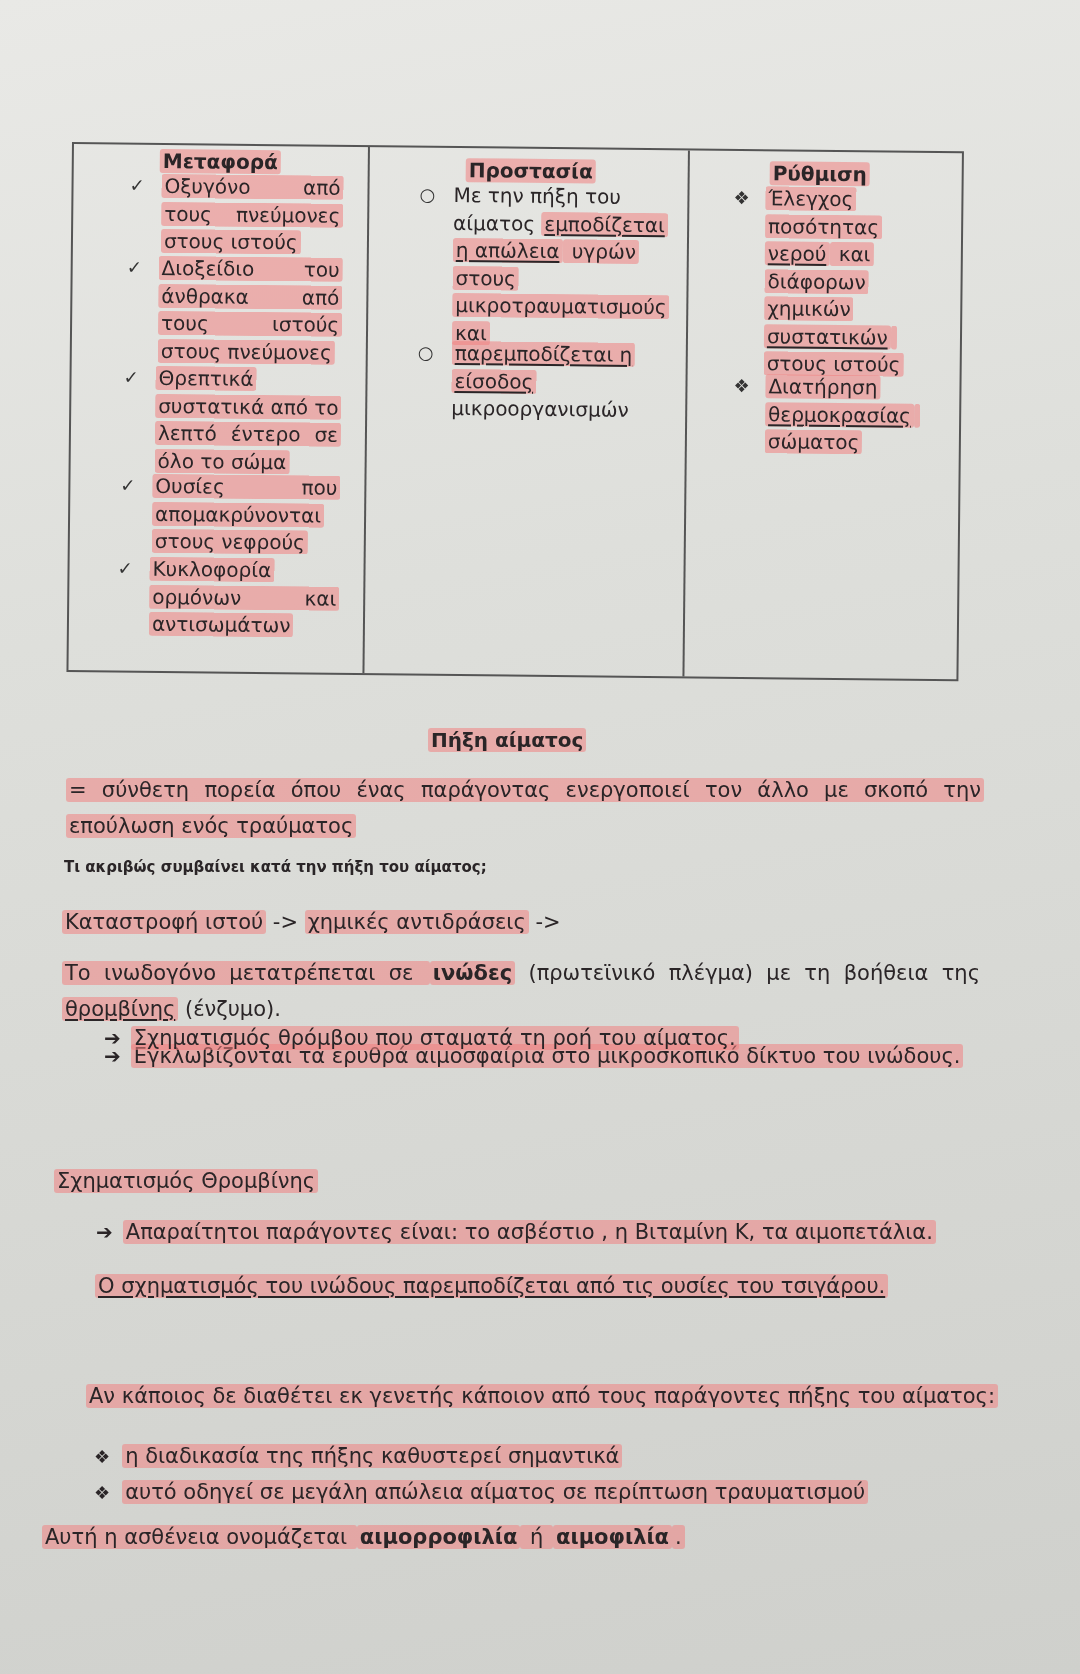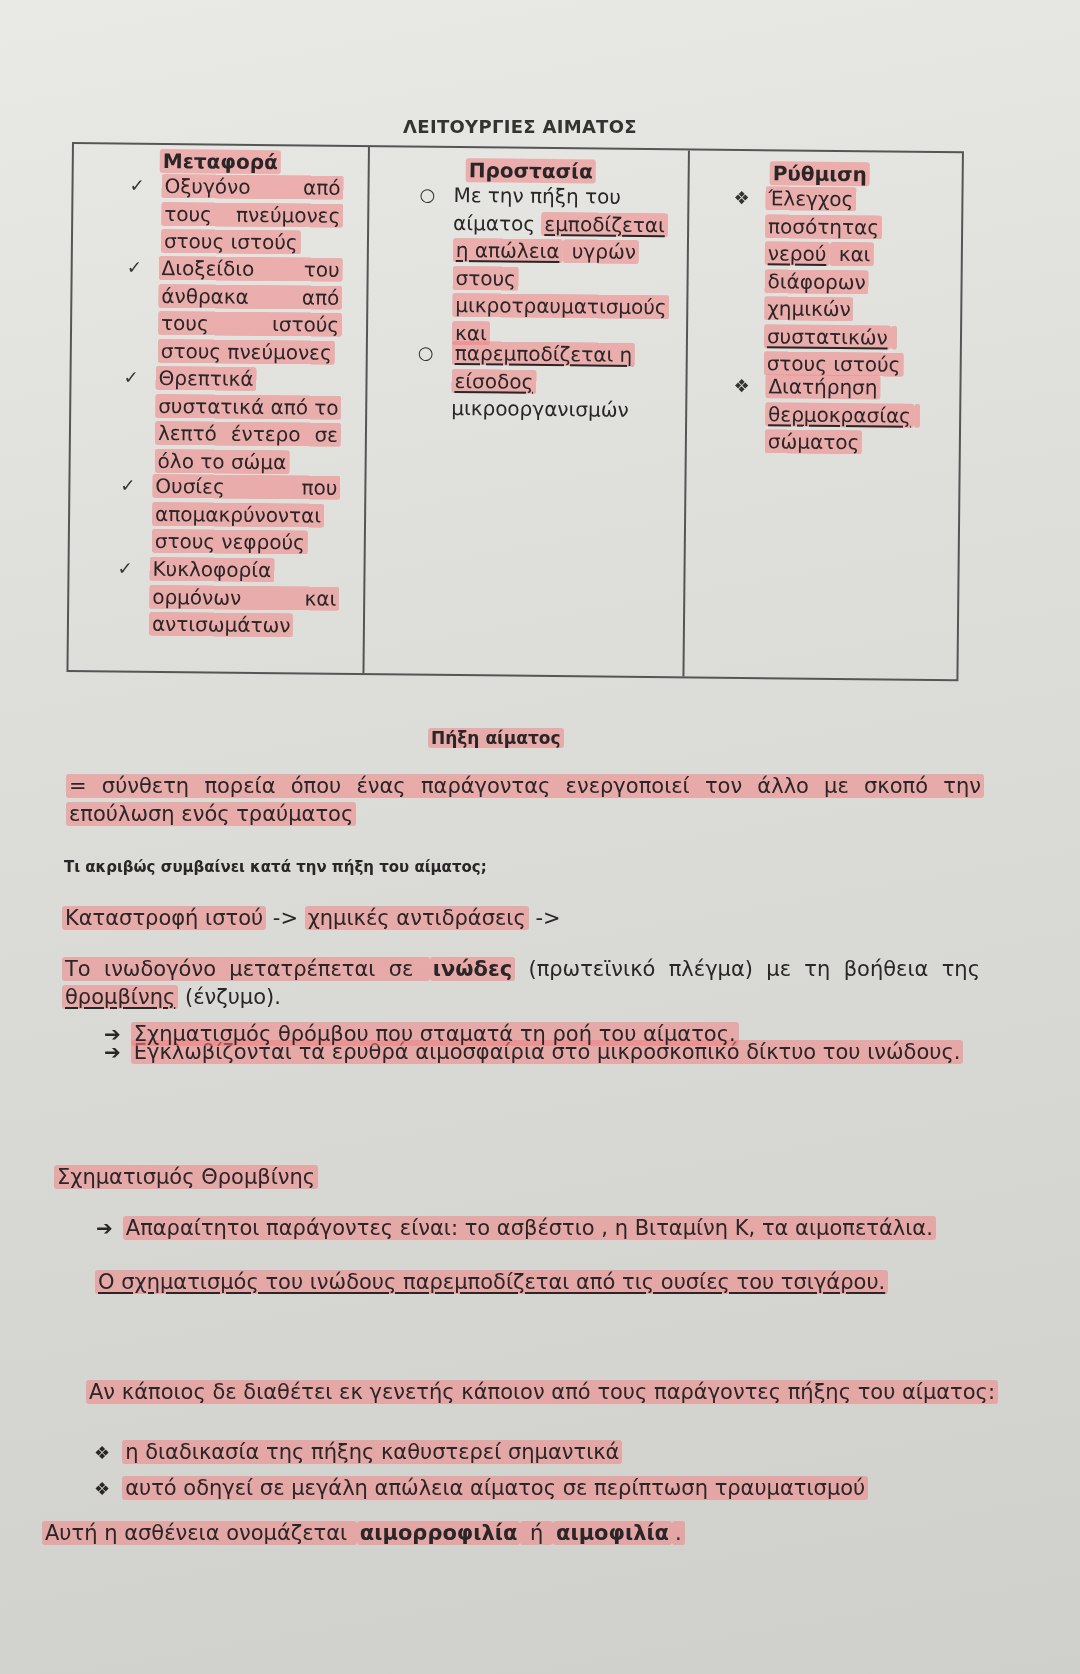--- a/index.html
+++ b/index.html
@@ -19,31 +19,30 @@
 
   .table { position:absolute; left:72px; top:142px; width:892px; height:530px; border:2px solid #555; transform:rotate(0.6deg); transform-origin:left top; box-sizing:border-box; display:flex; }
   .col { box-sizing:border-box; height:100%; position:relative; }
   .col1 { width:296px; border-right:2px solid #555; }
   .col2 { width:320px; border-right:2px solid #555; }
   .col3 { flex:1; }
   .col-head { font-size:20px; font-weight:bold; position:absolute; }
   .cell-text { position:absolute; font-size:20px; line-height:27.5px; }
   .mark { position:absolute; font-size:18px; color:#333; }
 
-  .h2 { position:absolute; font-size:17px; font-weight:bold; }
-  .p { position:absolute; font-size:21px; line-height:28px; }
+  .h2 { position:absolute; font-size:20px; font-weight:bold; }
+  .p { position:absolute; font-size:21px; line-height:36px; }
   .arrow { font-size:20px; font-weight:bold; margin-right:10px; }
   .diamond { font-size:18px; margin-right:12px; }
 </style>
 </head>
 <body>
 
 <div class="page">
 
-  <div class="title">ΛΕΙΤΟΥΡΓΙΕΣ ΑΙΜΑΤΟΣ</div>
 
   <div class="table">
 
     <div class="col col1">
       <div class="col-head" style="left:86px;top:4px;"><span class="hl">Μεταφορά</span></div>
 
       <span class="mark" style="left:56px;top:30px;">✓</span>
       <div class="cell-text" style="left:88px;top:28px;width:182px;text-align:justify;"><span class="hl">Οξυγόνο από τους πνεύμονες στους ιστούς</span></div>
 
       <span class="mark" style="left:54px;top:112px;">✓</span>

